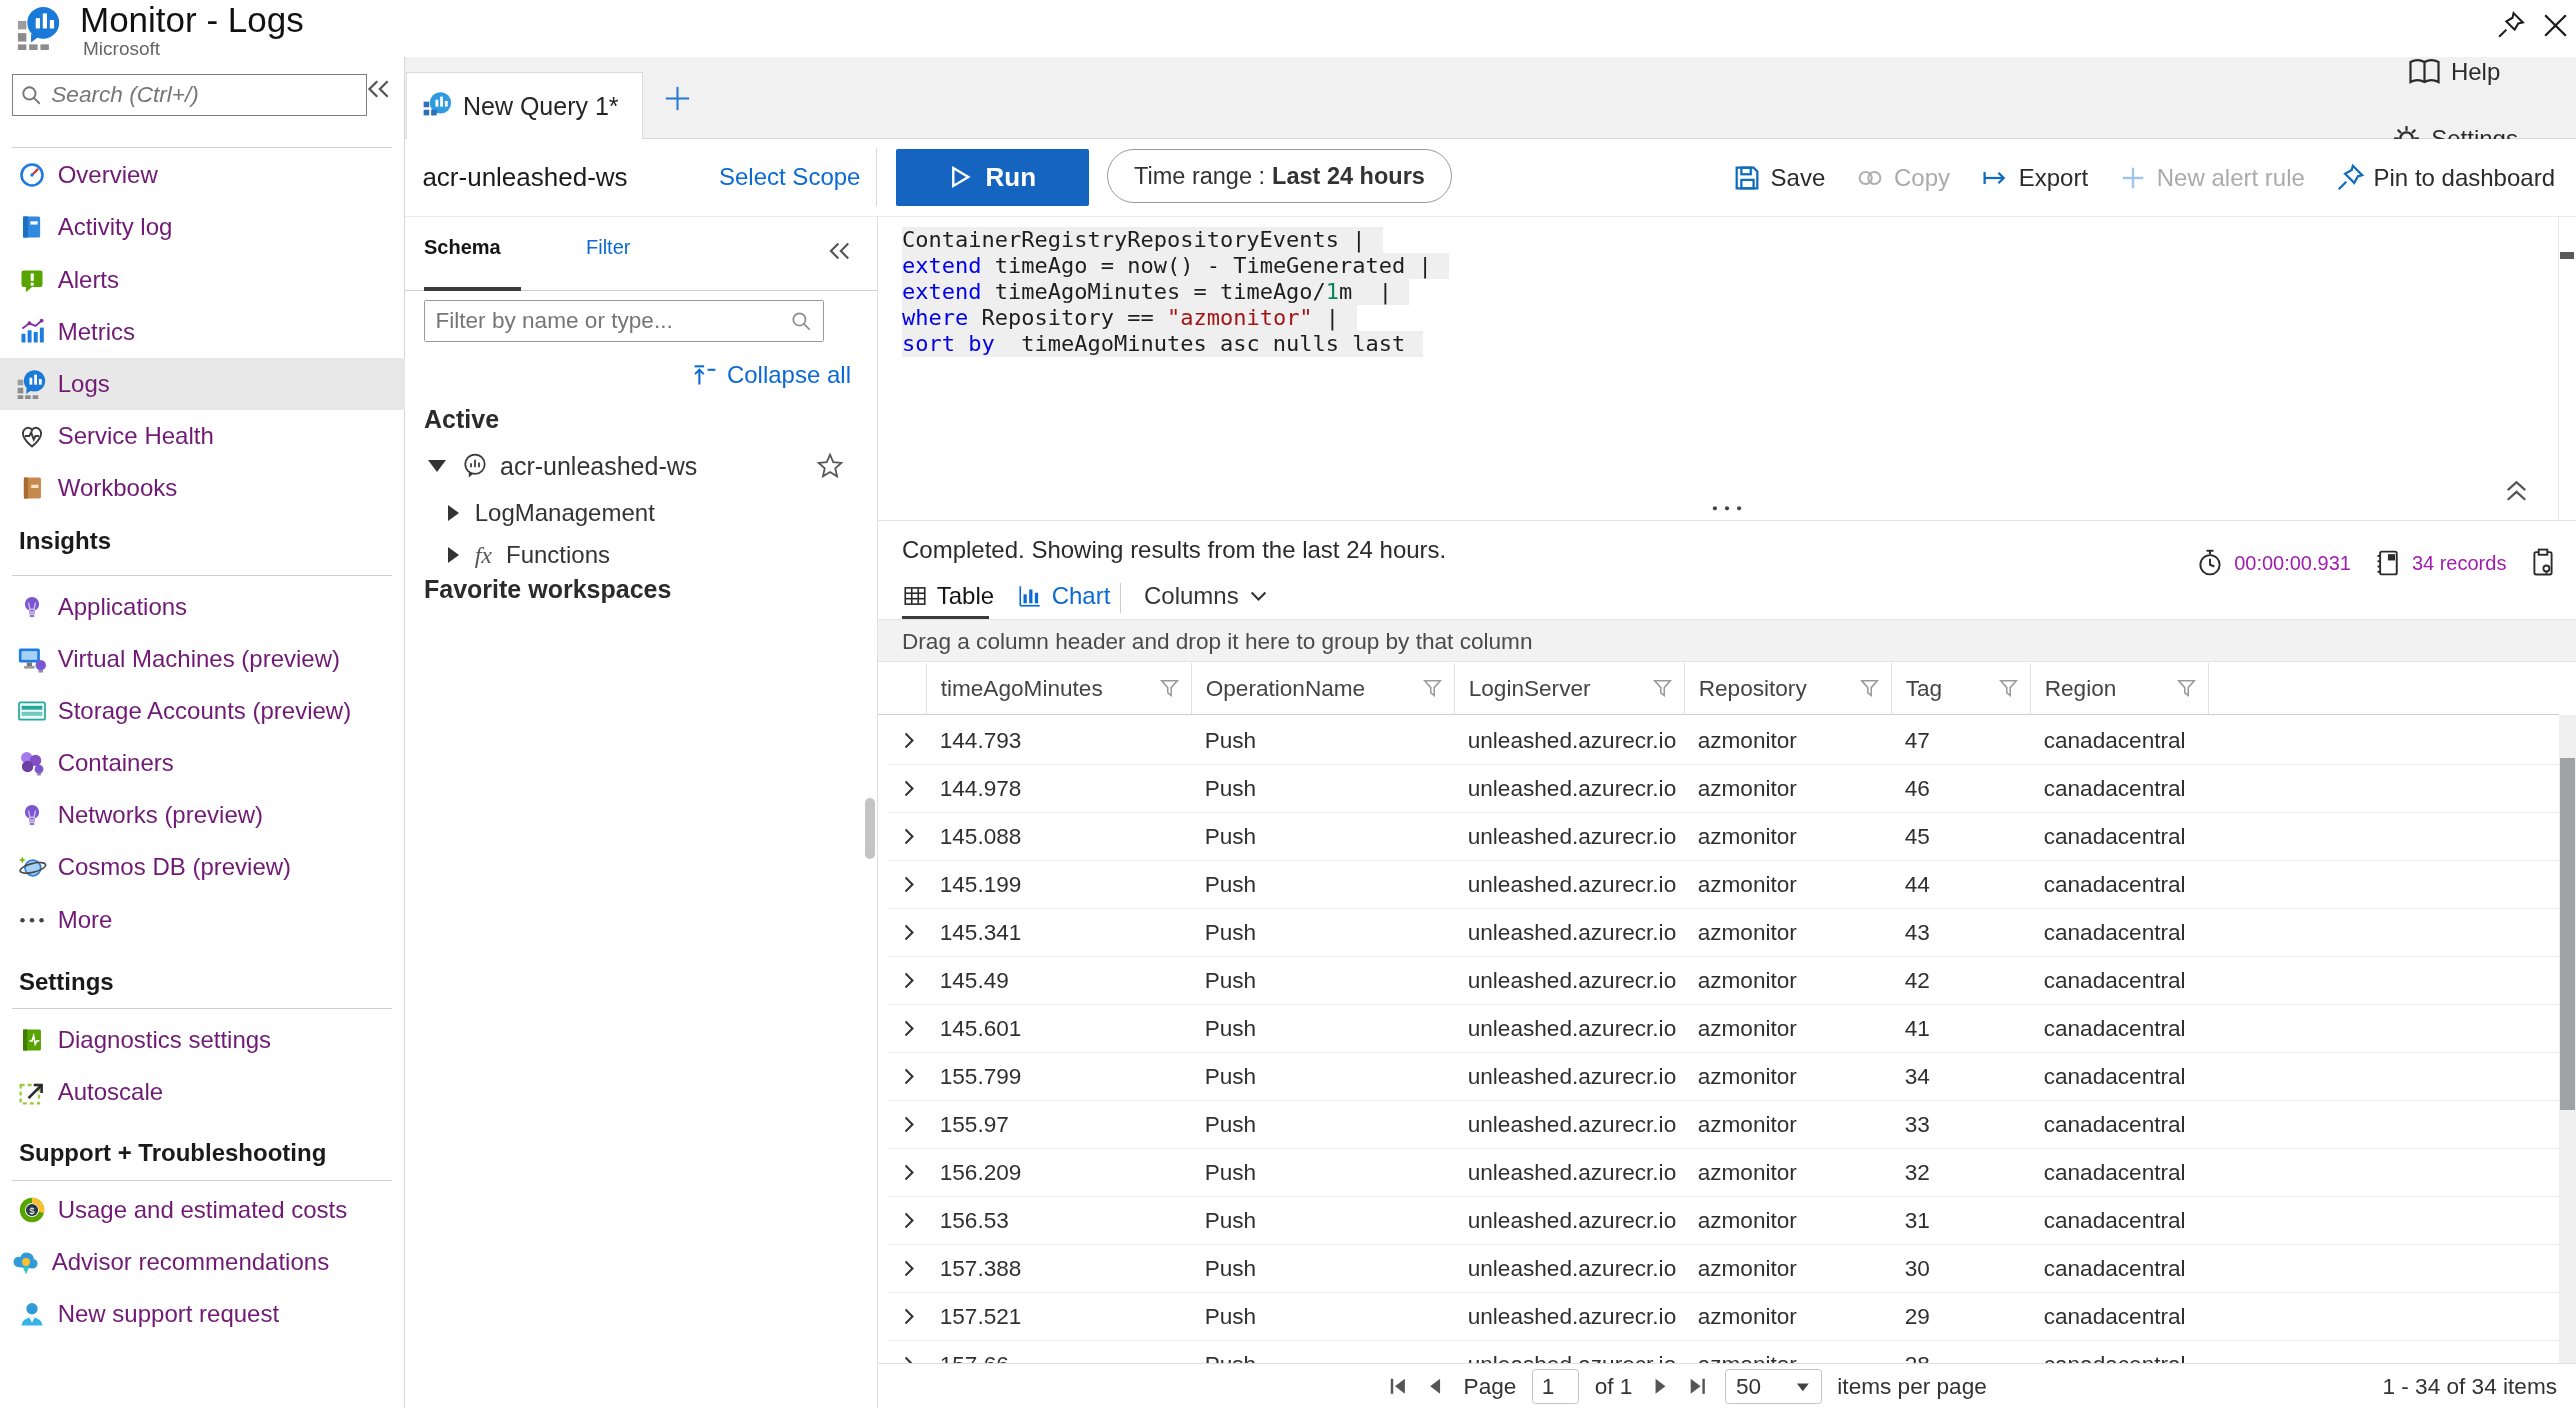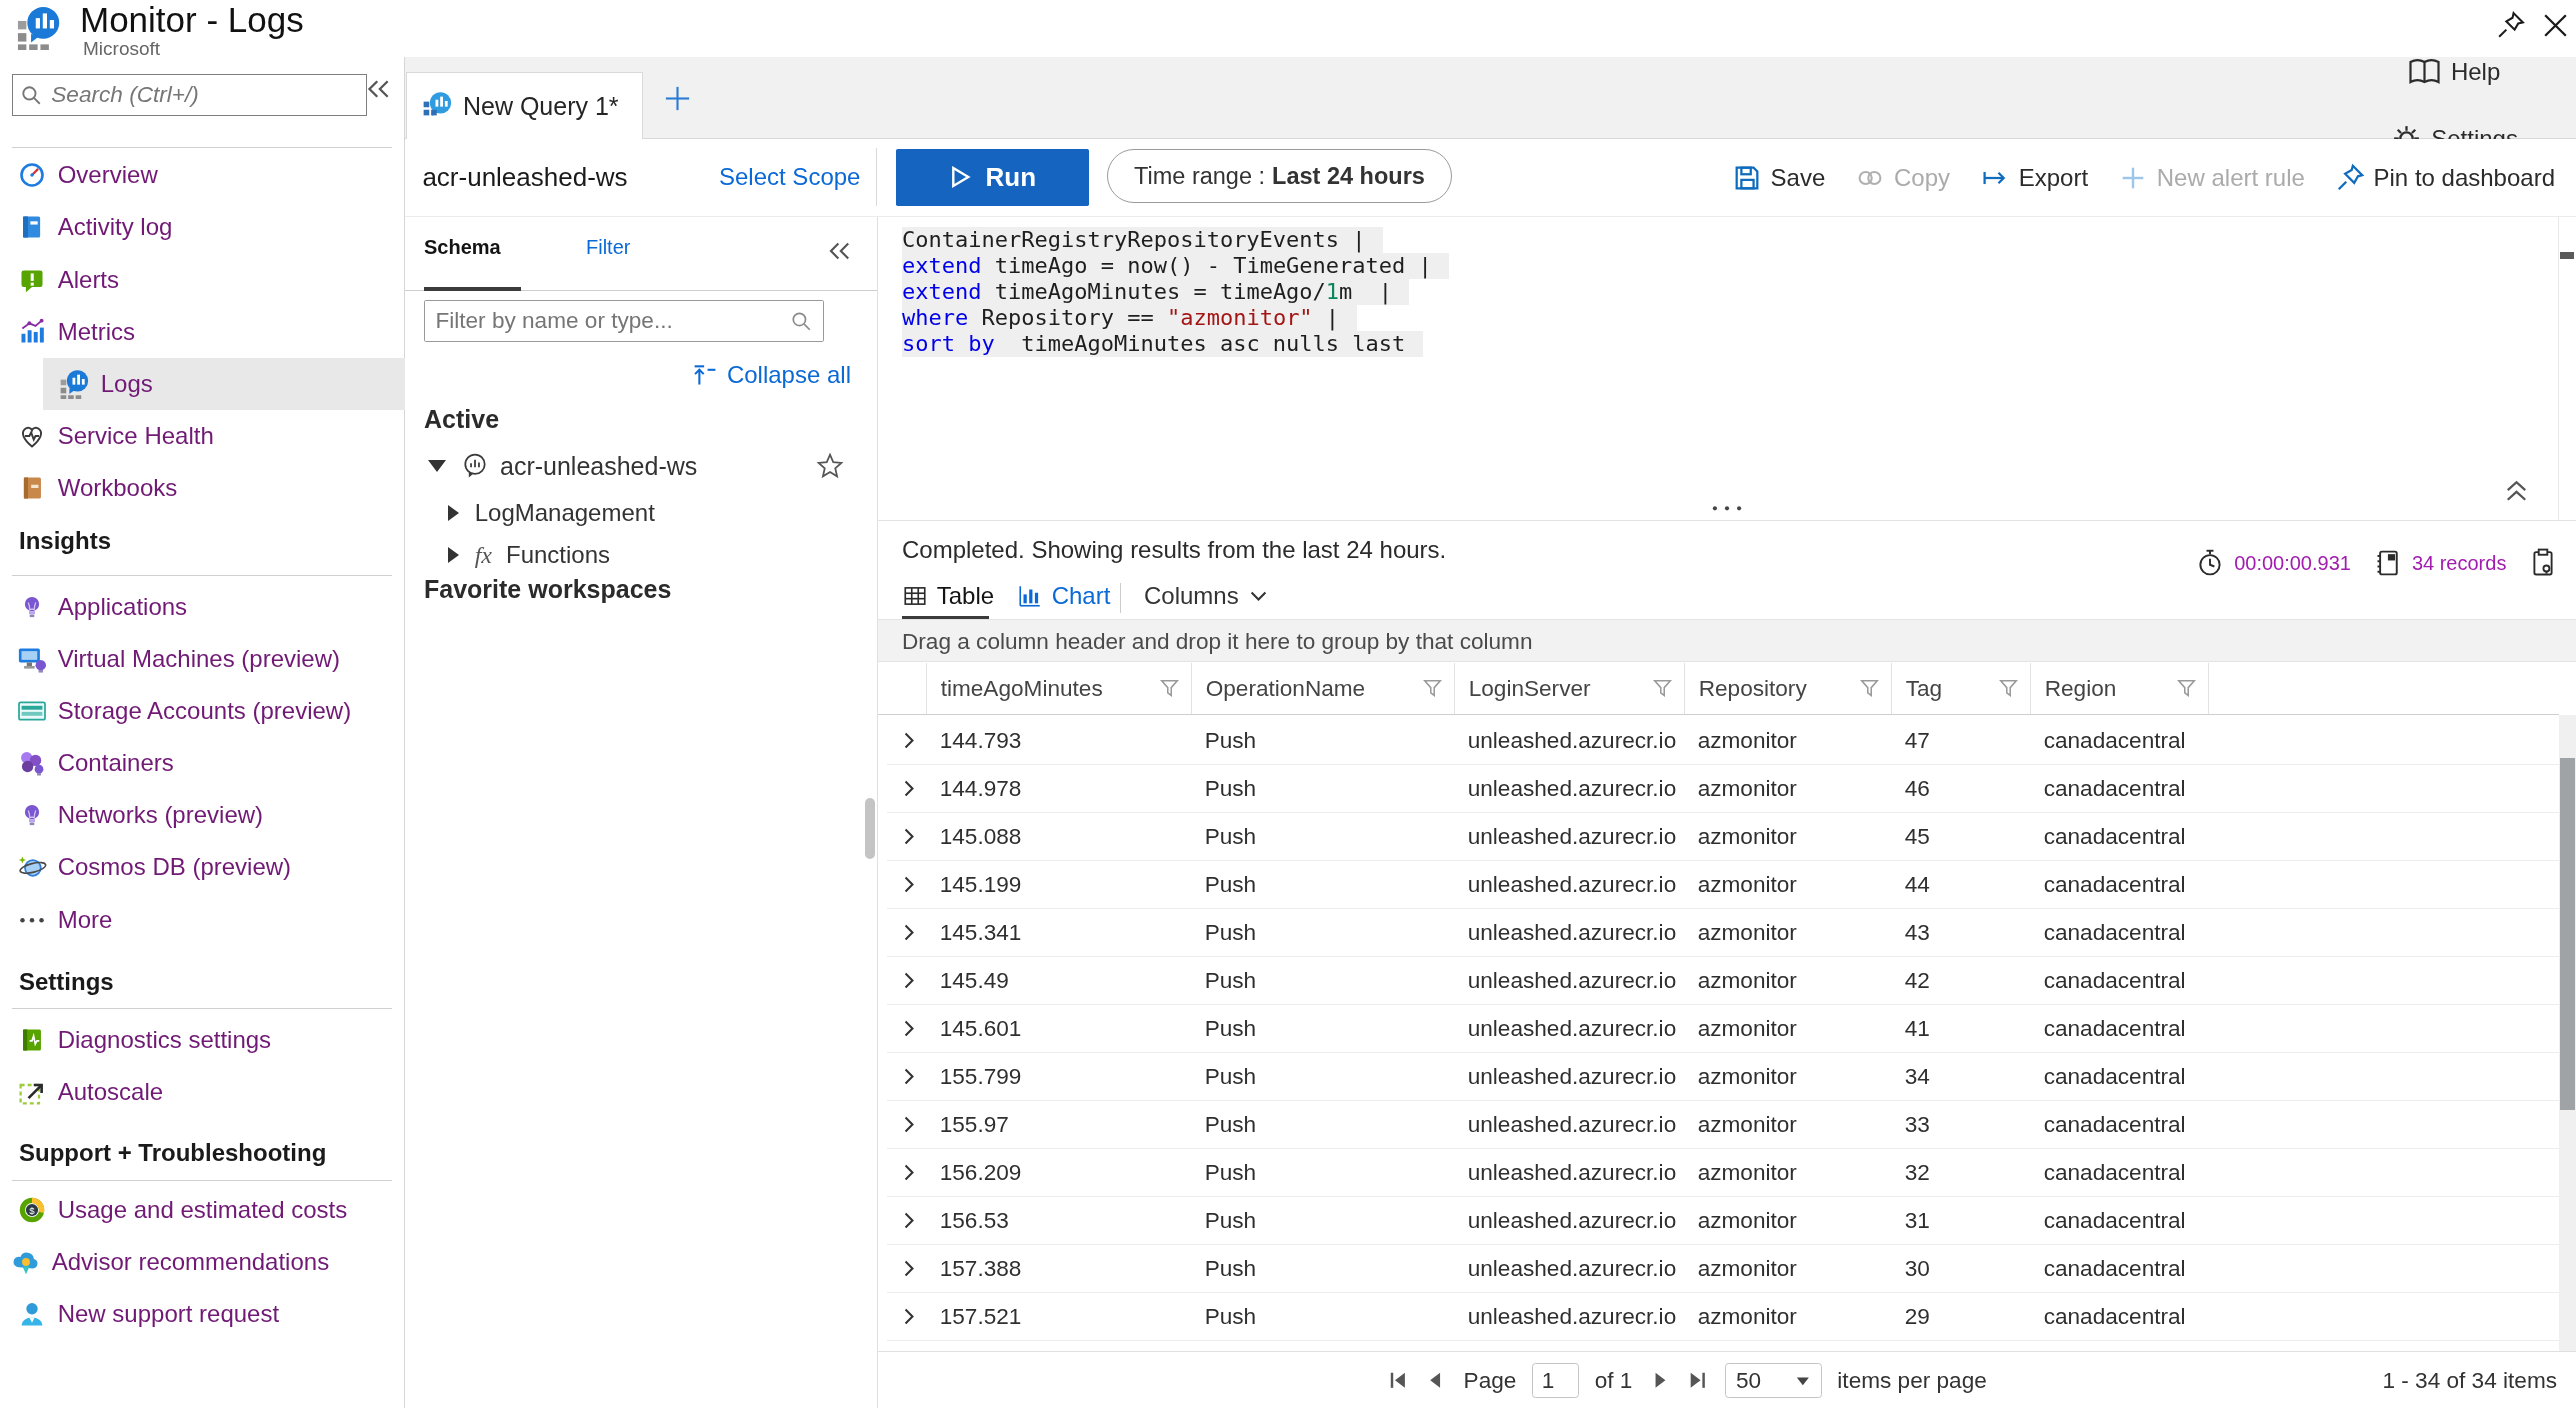--- a/index.html
+++ b/index.html
@@ -13,21 +13,21 @@
   .app-subtitle{position:absolute;left:83px;top:38px;font-size:19px;color:#666;}
   .win-icon{position:absolute;top:8.7px;cursor:pointer;}
   
   .sidebar{position:absolute;left:0;top:57px;width:405px;bottom:0;background:#fff;border-right:0.9px solid #d6d6d6;box-sizing:border-box;}
   .sidebar-collapse{position:absolute;right:10.4px;top:19px;}
   .search-box{position:absolute;left:12px;top:17.4px;width:355px;height:42px;border:1.7px solid #7e7e7e;box-sizing:border-box;display:flex;align-items:center;background:#fff;}
   .search-box input{border:none;outline:none;flex:1;font-size:22.6px;font-style:italic;color:#555;font-family:inherit;background:transparent;padding:0;}
   .search-box input::placeholder{color:#767676;font-style:italic;}
   .sb-divider{position:absolute;left:12px;right:12px;height:0.9px;background:#d0d0d0;}
   .nav-item{position:absolute;left:0;width:405px;height:52px;display:flex;align-items:center;padding-left:14px;box-sizing:border-box;cursor:pointer;}
-  .nav-item.active{background:#e8e8e8;margin-left:43px;}
+  .nav-item.active{background:#e8e8e8;}
   .nav-icon{width:35px;height:30px;display:flex;align-items:center;justify-content:center;flex:none;}
   .nav-label{margin-left:8.7px;font-size:24px;color:#701a75;white-space:nowrap;}
   .sb-header{position:absolute;left:19px;font-size:24px;font-weight:700;color:#1a1a1a;}
   
   .tabbar{position:absolute;left:405px;top:57px;right:0;height:82px;background:#f1f1f1;border-bottom:0.9px solid #d9d9d9;box-sizing:border-box;}
   .query-tab{position:absolute;left:0.9px;top:15px;width:237px;height:67px;background:#fff;border:0.9px solid #d9d9d9;border-bottom:none;box-sizing:border-box;display:flex;align-items:center;padding:0 15.7px;gap:10.4px;cursor:pointer;}
   .query-tab .tab-label{font-size:25px;color:#252525;white-space:nowrap;}
   .new-tab-btn{position:absolute;left:254px;top:22.6px;width:37px;height:37px;display:flex;align-items:center;justify-content:center;cursor:pointer;}
   .topbar-actions{position:absolute;right:19px;top:0;height:81px;display:flex;align-items:center;gap:35px;flex-direction:column;}
   .top-action{display:flex;align-items:center;gap:8.7px;cursor:pointer;font-size:24px;color:#2b2b2b;white-space:nowrap;}
@@ -91,21 +91,21 @@
   .w1{width:265px;flex:none;}.w2{width:263px;flex:none;}.w3{width:230px;flex:none;}
   .w4{width:207px;flex:none;}.w5{width:139px;flex:none;}.w6{width:178px;flex:none;}
   .th-fill{flex:1;border-left:0.9px solid #e2e2e2;}
   .tbody{position:absolute;left:0;right:17.4px;top:195px;bottom:46px;overflow:hidden;padding-left:8.7px;}
   .trow{height:48px;display:flex;align-items:center;border-bottom:0.9px solid #ededed;box-sizing:border-box;cursor:pointer;}
   .trow .cell{padding-left:14px;font-size:22.6px;color:#2f2f2f;white-space:nowrap;overflow:hidden;box-sizing:border-box;}
   .expand-cell{width:39px;flex:none;display:flex;align-items:center;padding-left:15.7px;box-sizing:border-box;}
   .tscroll{position:absolute;right:0;top:193px;bottom:46px;width:17.4px;background:#f0f0f0;}
   .tscroll-thumb{position:absolute;left:0.9px;right:0.9px;top:43px;height:352px;background:#a0a3a6;}
   
-  .pager{position:absolute;left:0;right:0;bottom:0;height:58px;background:#fff;border-top:0.9px solid #e0e0e0;box-sizing:border-box;display:flex;align-items:center;}
+  .pager{position:absolute;left:0;right:0;bottom:0;height:46px;background:#fff;border-top:0.9px solid #e0e0e0;box-sizing:border-box;display:flex;align-items:center;}
   .pager-left{display:flex;align-items:center;margin-left:509px;gap:15.7px;}
   .pg-icon{cursor:pointer;display:flex;align-items:center;}
   .pg-text{font-size:22.6px;color:#333;white-space:nowrap;}
   .page-input{width:47px;height:35px;border:0.9px solid #c4c4c4;border-radius:3.5px;font-size:22.6px;color:#333;text-align:left;padding:0 8.7px;box-sizing:border-box;font-family:inherit;outline:none;}
   .size-select{width:97px;height:35px;border:0.9px solid #c4c4c4;border-radius:3.5px;display:flex;align-items:center;justify-content:space-between;padding:0 10.4px;box-sizing:border-box;font-size:22.6px;color:#333;cursor:pointer;}
   .range-summary{position:absolute;right:19px;font-size:22.6px;color:#333;white-space:nowrap;}
 </style>
 </head>
 <body>
 

